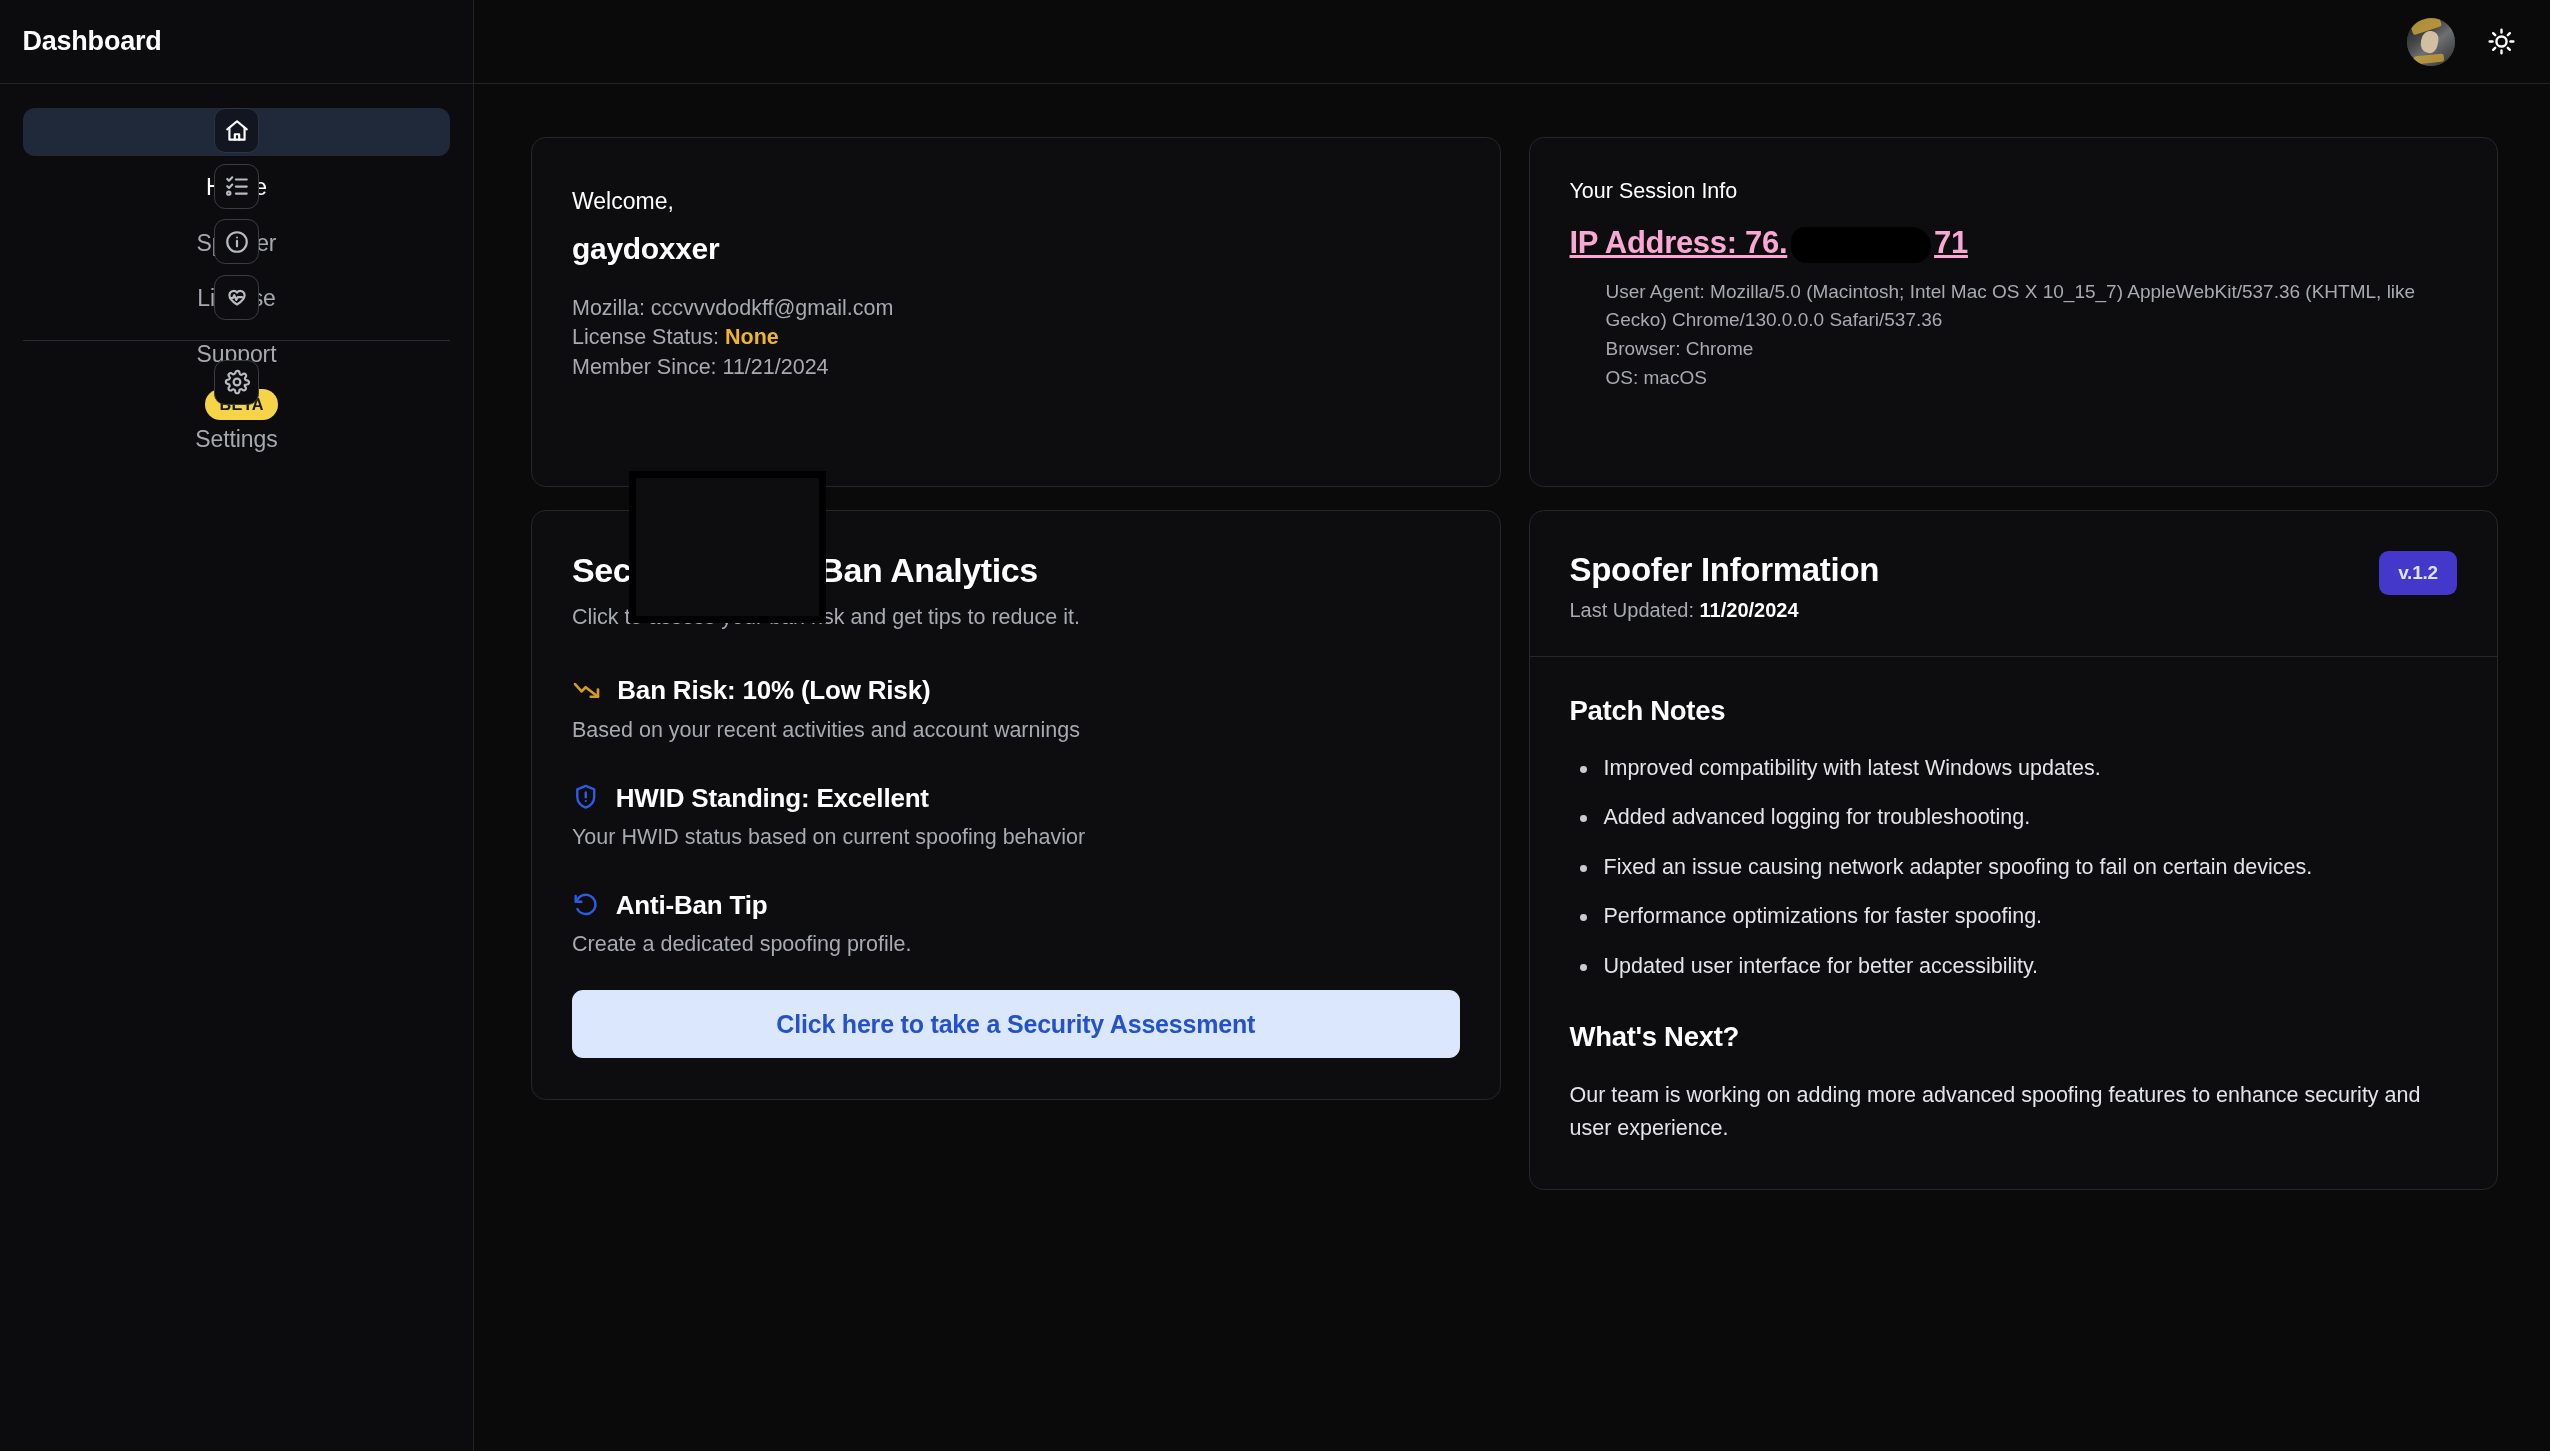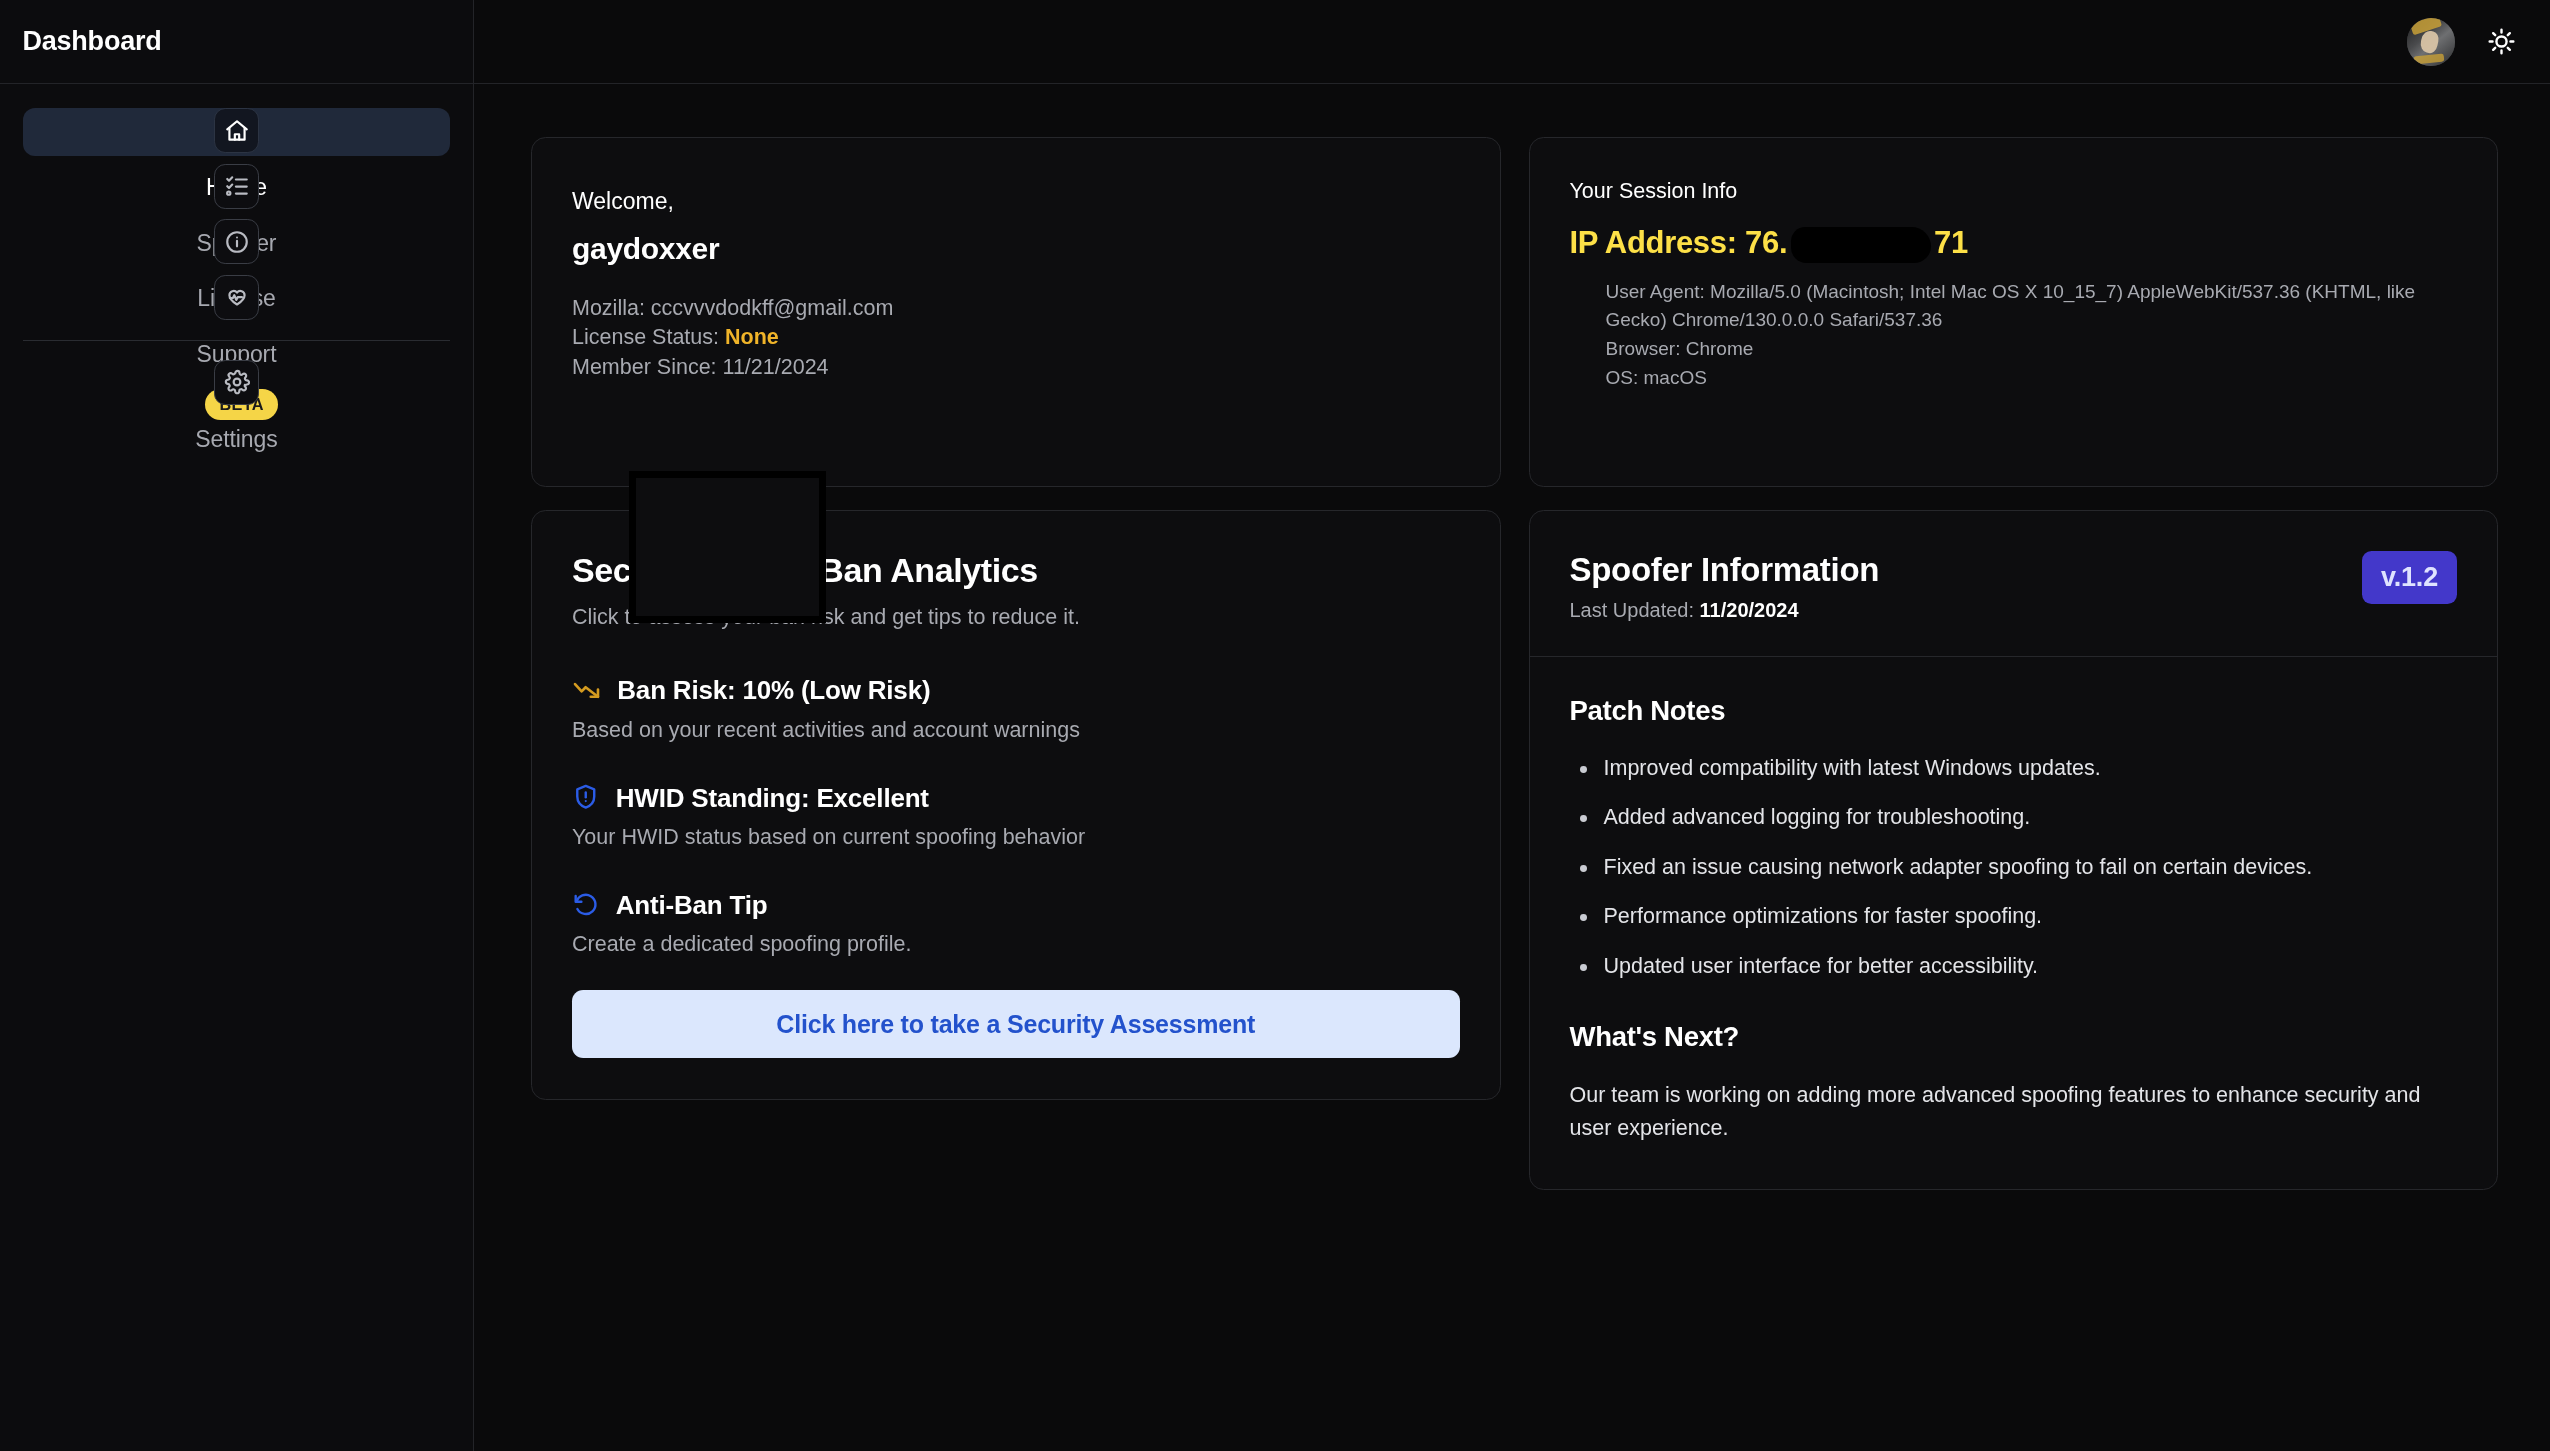--- a/index.html
+++ b/index.html
@@ -187,21 +187,21 @@
   #welcome-card { padding: 50px 0 50px 0; height: 350px; }
   #welcome-card .inner { padding: 0 40px; }
   .welcome-hello { color:#ffffff; font-size:23px; margin-bottom:17px; }
   .welcome-user { color:#ffffff; font-size:30px; font-weight:bold; margin-bottom:28px; letter-spacing:-0.3px;}
   .welcome-line { color:#a8aab1; font-size:21.5px; line-height:1.37; }
   .license-none { color:#f0b429; font-weight:bold; }
 
   
   #session-card { padding: 41px 40px; height: 350px; }
   .session-title { color:#ffffff; font-size:21.5px; margin-bottom:20.6px; }
-  .session-ip { color:#fde047; font-size:31px; font-weight:bold; margin-bottom:17px; display:flex; align-items:center; letter-spacing:-0.3px;}
+  .session-ip { color:#f9a8d4; font-size:31px; font-weight:bold; margin-bottom:17px; display:flex; align-items:center; letter-spacing:-0.3px;text-decoration:underline;}
   .ip-redaction {
     display:inline-block;
     width:140px; height:36px;
     background:#000;
     border-radius:19px 26px 22.4px 20.6px;
     margin:0 3.4px;
     position:relative; top:2.6px;
   }
   .session-line { color:#a8aab1; font-size:19px; line-height:1.52;margin-left:36px; }
   .session-ua { max-width: 911px; }
@@ -246,21 +246,21 @@
     align-items: flex-start;
     justify-content: space-between;
     border-bottom: 0.9px solid #26272b;
   }
   .spoofer-title { color:#ffffff; font-size:33px; font-weight:bold; letter-spacing:-0.3px; margin-bottom:10.3px; }
   .spoofer-updated { color:#a8aab1; font-size:20px; }
   .spoofer-updated b { color:#ffffff; font-weight:bold; }
   #version-badge {
     background: #4338ca;
     color: #dfe3ff;
-    font-size: 27px;
+    font-size: 19px;
     font-weight: bold;
     padding: 11.2px 19px;
     border-radius: 9.5px;
     letter-spacing: -0.2px;
     white-space: nowrap;
   }
   #spoofer-body { padding: 38px 40px 45px 40px; }
   .patch-title { color:#ffffff; font-size:27.5px; font-weight:bold; letter-spacing:-0.3px; margin-bottom:27.5px; }
   #patch-list { list-style: none; margin-bottom: 41px; }
   #patch-list li {

